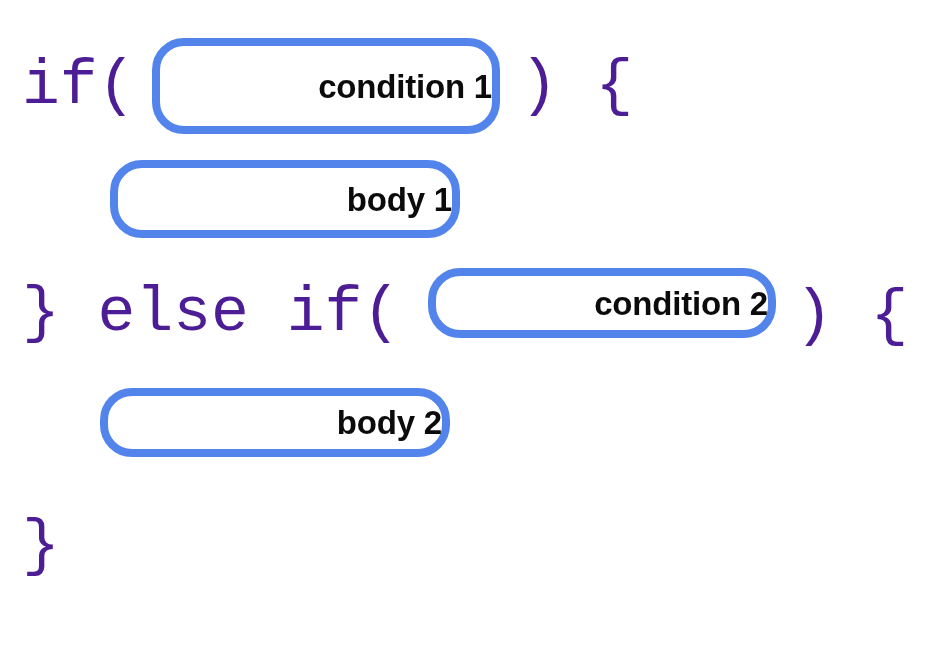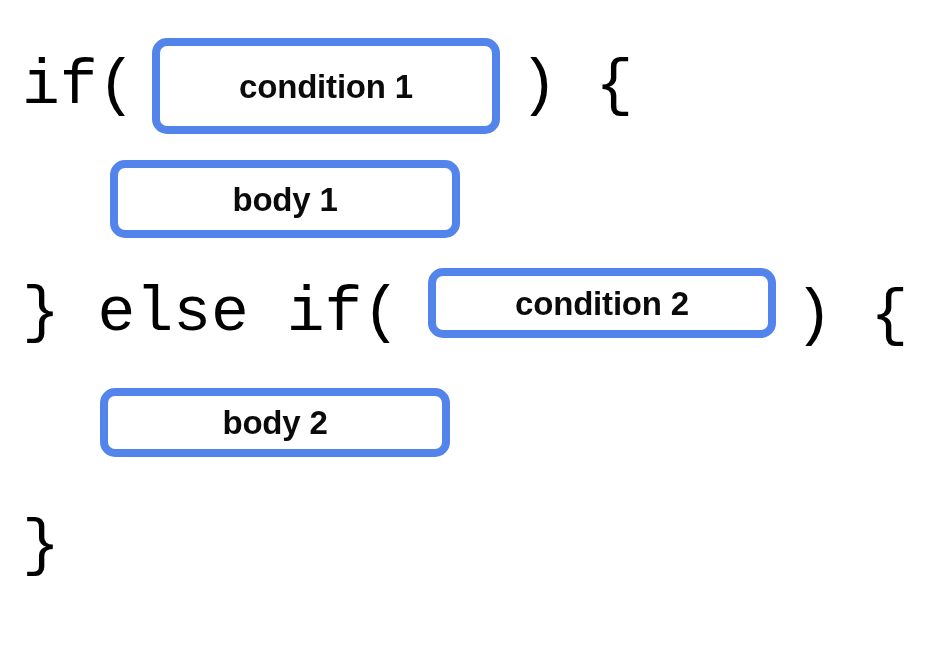--- a/index.html
+++ b/index.html
@@ -16,36 +16,36 @@
     overflow: hidden;
     font-family: "Liberation Sans", sans-serif;
   }
 
   
   .code {
     position: absolute;
     font-family: "Liberation Mono", "DejaVu Sans Mono", monospace;
     font-size: 63px;
     line-height: 1;
-    color: #000000;
+    color: #4c1d95;
     white-space: pre;
     font-weight: 400;
     letter-spacing: 0px;
   }
 
   
   .slot {
     position: absolute;
     box-sizing: border-box;
     background: #ffffff;
     border: 8px solid #5384ec;
-    border-radius: 15px;
+    border-radius: 32px;
     display: flex;
     align-items: center;
-    justify-content: center;
+    justify-content: flex-end;
   }
   .slot-label {
     font-family: "Liberation Sans", sans-serif;
     font-weight: 700;
     font-size: 33px;
     color: #0b0b0b;
     letter-spacing: -0.2px;
     line-height: 1;
     white-space: nowrap;
     user-select: none;

